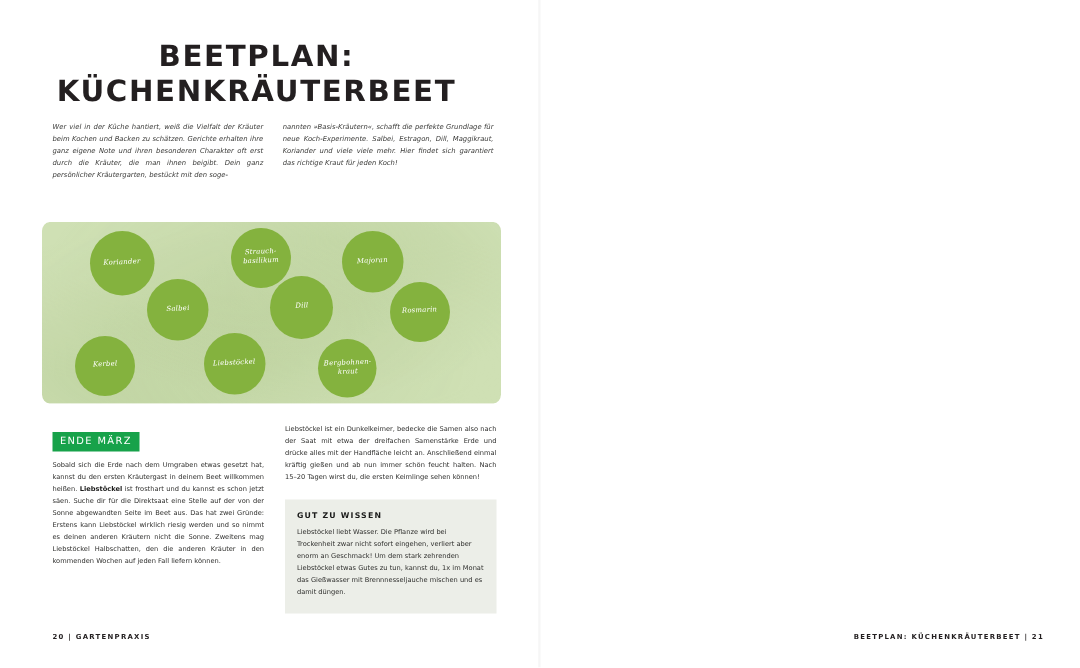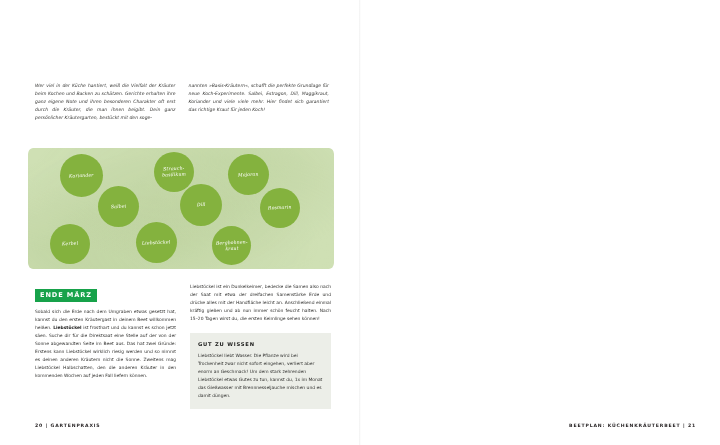--- a/index.html
+++ b/index.html
@@ -66,21 +66,21 @@
     font-size:4.6px;line-height:1.25;
     letter-spacing:.15px;
     z-index:2;
   }
   .herb span{display:block;transform:rotate(-2.5deg);}
 
   
   .badge{
     display:inline-block;background:#17a24a;color:#fff;
     font-family:"DejaVu Sans", sans-serif;
-    font-weight:bold;font-size:6.6px;letter-spacing:.9px;
+    font-weight:normal;font-size:6.6px;letter-spacing:.9px;
     padding:2.2px 5px 2.6px 5px;
   }
 
   
   .col{position:absolute;width:141px;}
   .col p{
     margin:0 0 7px 0;
     font-family:"DejaVu Sans", sans-serif;
     font-size:4.45px;line-height:1.80;text-align:justify;color:#2e2e2c;
   }
@@ -115,20 +115,24 @@
     background:linear-gradient(to right, rgba(0,0,0,.055), rgba(0,0,0,0));
   }
 </style>
 </head>
 <body>
 
 <div class="spread">
 
   <div class="page page-left">
 
+    <div class="title">
+      <span>BEETPLAN:</span>
+      <span class="l2">KÜCHENKRÄUTERBEET</span>
+    </div>
 
     <div class="intro">
       <p>Wer viel in der Küche hantiert, weiß die Vielfalt der Kräuter beim Kochen und Backen zu schätzen. Gerichte erhalten ihre ganz eigene Note und ihren besonderen Charakter oft erst durch die Kräuter, die man ihnen beigibt. Dein ganz persönlicher Kräutergarten, bestückt mit den soge-</p>
       <p>nannten »Basis-Kräutern«, schafft die perfekte Grundlage für neue Koch-Experimente. Salbei, Estragon, Dill, Maggikraut, Koriander und viele viele mehr. Hier findet sich garantiert das richtige Kraut für jeden Koch!</p>
     </div>
 
     <div class="bedplan" id="bedplan" style="background: rgb(207, 224, 180);">
         <div class="herb" style="left: 32px; top: 6px; width: 43px; height: 43px; background: rgb(132, 178, 62);">
           <span>Koriander</span>
         </div>

